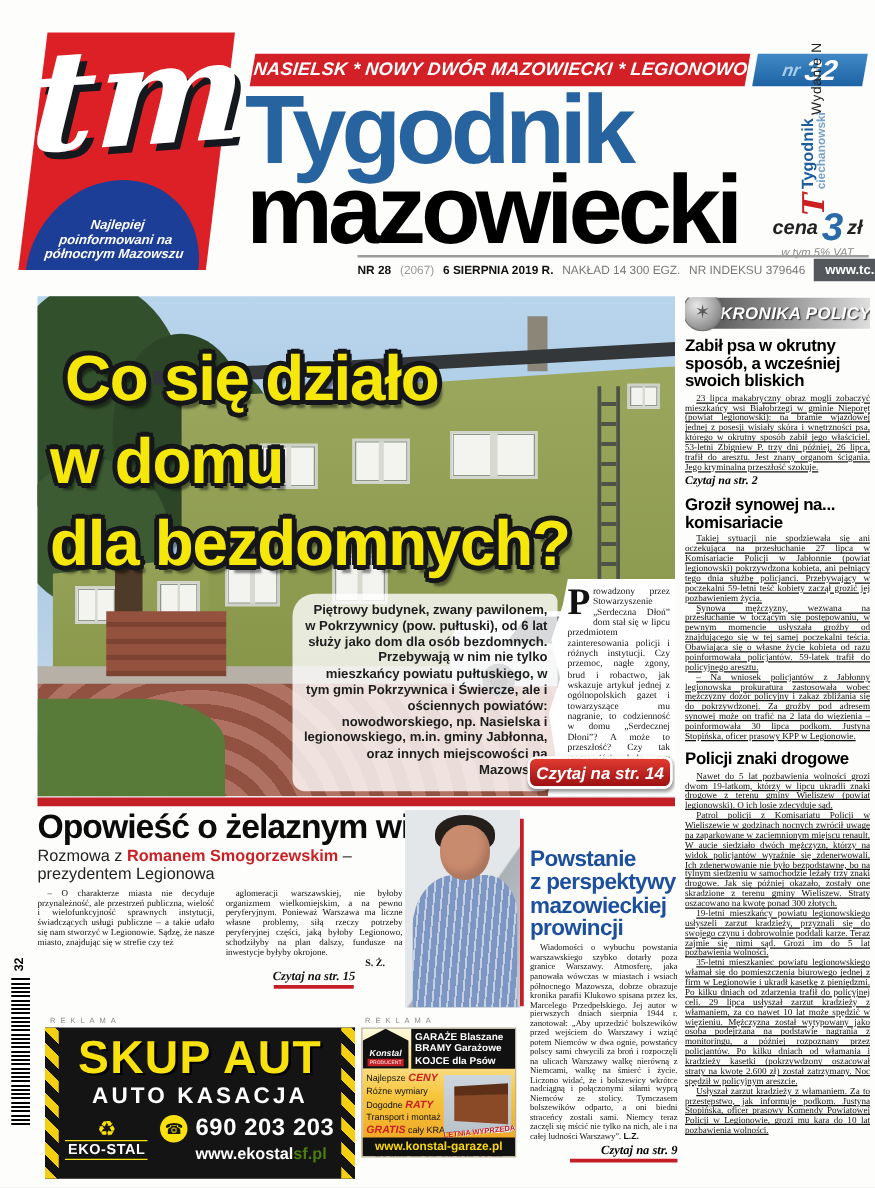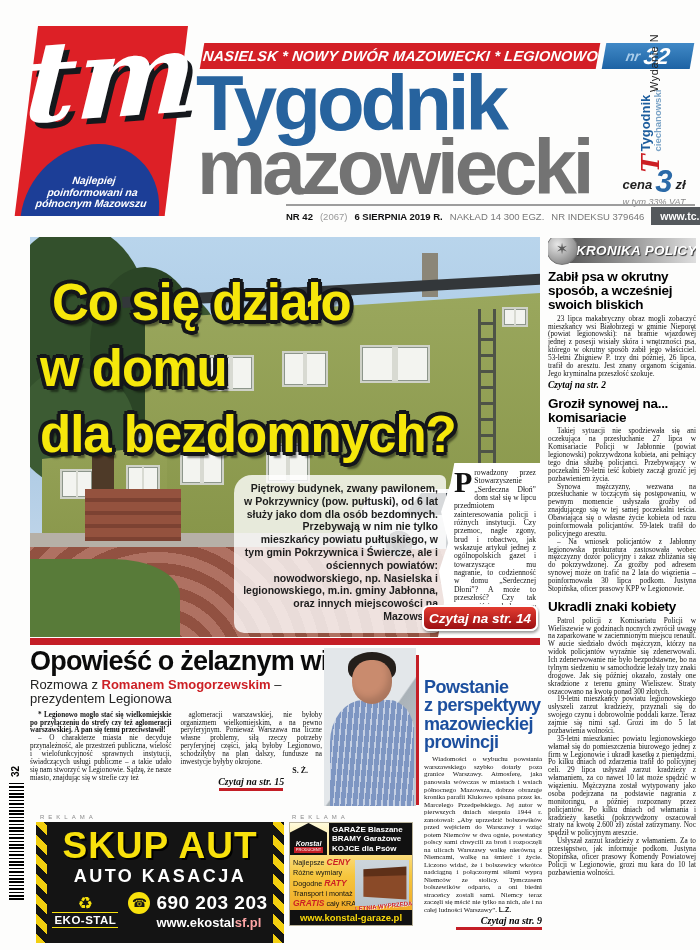--- a/index.html
+++ b/index.html
@@ -24,36 +24,36 @@
   .region-bar span { color:#fff; font-weight:bold; font-style:italic; font-size:14.5px; letter-spacing:.2px; transform:skewX(4deg); white-space:nowrap; }
   .issue-box { position:absolute; left:604px; top:43px; width:88px; height:26px;
     background:linear-gradient(180deg,#4189c6,#1d63a4); transform:skewX(-10deg);
     display:flex; align-items:center; justify-content:center; gap:4px; }
   .issue-box .nr { color:#a9cdea; font-style:italic; font-weight:bold; font-size:14px; }
   .issue-box .num { color:#fff; font-style:italic; font-weight:bold; font-size:23px; line-height:1; }
 
   .title1 { position:absolute; left:196px; top:64px; font-size:78px; font-weight:bold;
     color:#27639e; letter-spacing:-4px; line-height:1; z-index:2; }
   .title2 { position:absolute; left:197px; top:128px; font-size:78px; font-weight:bold;
-    color:#737373; letter-spacing:-4px; line-height:1; z-index:1; }
+    color:#000000; letter-spacing:-4px; line-height:1; z-index:1; }
 
   .side-logo { position:absolute; left:596px; top:76px; width:110px; height:110px; }
   .side-logo .rot { position:absolute; left:0; top:0; width:110px; height:110px;
     transform:rotate(-90deg); display:flex; align-items:center; justify-content:center; gap:3px; }
   .side-logo .tc-mark { color:#cc1f24; font-family:"DejaVu Serif",serif; font-style:italic;
     font-weight:bold; font-size:24px; line-height:1; }
   .side-logo .tc-text { text-align:left; line-height:.95; }
   .side-logo .tc-text .l1 { color:#1d5d9d; font-weight:bold; font-size:13px; display:block; }
   .side-logo .tc-text .l2 { color:#7aa3c6; font-weight:bold; font-size:9.5px; display:block; }
   .edition { position:absolute; left:648px; top:92px; width:80px; transform:rotate(-90deg);
     transform-origin:left top; font-size:11px; color:#222; letter-spacing:.5px; }
 
   .price { position:absolute; left:612px; top:168px; width:84px; text-align:center; }
   .price .row { display:flex; align-items:flex-end; justify-content:center; gap:3px; }
-  .price .lab, .price .unit { font-style:italic; font-weight:bold; font-size:13px; color:#222; padding-bottom:4px; }
+  .price .lab, .price .unit { font-style:italic; font-weight:bold; font-size:16px; color:#222; padding-bottom:4px; }
   .price .val { font-style:italic; font-weight:bold; font-size:31px; line-height:.9; color:#2b6aa8; }
   .price .vat { font-style:italic; font-size:9px; color:#8a8a8a; margin-top:1px; }
 
   .infobar { position:absolute; left:286px; top:204px; width:409px; height:22px;
     border-top:2px solid #9d9d9d; display:flex; align-items:center; font-size:9.5px; color:#777; }
   .infobar b { color:#111; }
   .infobar .seg { margin-right:7px; white-space:nowrap; }
   .infobar .paren { color:#999; }
   .web-box { margin-left:auto; background:#54585c; color:#fff; font-weight:bold;
     font-size:10.5px; padding:3px 9px; white-space:nowrap; }
@@ -123,21 +123,21 @@
     display:flex; align-items:center; padding-left:22px; }
   .ribbon span { color:#fff; font-weight:bold; font-style:italic; font-size:13.5px;
     letter-spacing:.3px; text-shadow:1px 1px 1px #333; white-space:nowrap; }
   .badge { position:absolute; left:-8px; top:-5px; width:32px; height:32px; border-radius:50%;
     background:radial-gradient(circle at 35% 35%,#e8e8e8,#8f8f8f 70%,#5c5c5c);
     border:1px solid #777; display:flex; align-items:center; justify-content:center;
     color:#5a5a5a; font-size:15px; }
   .sidebar h3 { font-size:13.5px; line-height:1.03; letter-spacing:-.3px; color:#000;
     margin:7px 0 3px; }
   .sidebar p { font-family:"Liberation Serif",serif; font-size:7.3px; line-height:1.08;
-    text-align:justify; text-indent:9px; color:#111; margin:0; }
+    text-align:justify; text-indent:9px; color:#111; margin:0;text-decoration:underline; }
   .sb-readmore { font-family:"Liberation Serif",serif; font-weight:bold; font-style:italic;
     font-size:9.5px; text-align:left; padding-right:10px; margin:2px 0 1px; }
 
   
   .interview { position:absolute; left:30px; top:648px; width:384px; height:166px; }
   .interview h2 { font-size:27px; letter-spacing:-.8px; line-height:1; color:#0b0b0b; }
   .iv-sub { font-size:13px; line-height:1.1; margin-top:3px; color:#222; }
   .iv-sub .name { color:#cc1f24; font-weight:bold; }
   .iv-cols { display:flex; gap:9px; margin-top:5px; width:292px; }
   .iv-col { width:50%; font-family:"Liberation Serif",serif; font-size:7.2px; line-height:1.1;
@@ -194,21 +194,21 @@
   .eko { text-align:center; }
   .eko .rec { color:#f8e10c; font-size:17px; line-height:1; }
   .eko .nm { display:block; color:#fff; font-weight:bold; font-size:11.5px; border-top:1px solid #f8e10c;
     border-bottom:1px solid #f8e10c; padding:1px 2px; letter-spacing:.5px; }
   .phone-wrap { text-align:left; }
   .phone-line { display:flex; align-items:center; gap:6px; }
   .phone-ico { width:22px; height:22px; border-radius:50%; background:#f8e10c; color:#141414;
     display:flex; align-items:center; justify-content:center; font-size:12px; }
   .phone-num { color:#fff; font-weight:bold; font-size:19px; letter-spacing:.5px; }
   .skup-web { font-weight:bold; font-size:13px; margin-top:1px; padding-left:28px; }
-  .skup-web .wh { color:#fff; } .skup-web .yl { color:#fca5a5; }
+  .skup-web .wh { color:#fff; } .skup-web .yl { color:#4d7c0f; }
 
   .konstal-ad { position:absolute; left:289px; top:822px; width:124px; height:104px;
     background:linear-gradient(180deg,#fffbdc,#f6c63d 52%,#ee9e1e); border:1px solid #b9b29a;
     overflow:hidden; }
   .k-head { display:flex; height:32px; }
   .k-logo { width:37px; position:relative; background:#111; clip-path:polygon(0 30%,50% 0,100% 30%,100% 100%,0 100%);
     display:flex; flex-direction:column; align-items:center; justify-content:flex-end; padding-bottom:2px; }
   .k-logo .kn { color:#fff; font-style:italic; font-weight:bold; font-size:7px; line-height:1; }
   .k-logo .kp { color:#fff; background:#c41e26; font-size:4px; padding:0 2px; line-height:1.4; }
   .k-head-text { flex:1; background:#111; margin-left:2px; display:flex; flex-direction:column;
@@ -261,25 +261,25 @@
     </div>
   </div>
   <div class="edition">Wydanie N</div>
 
   <div class="price">
     <div class="row">
       <span class="lab">cena</span>
       <span class="val">3</span>
       <span class="unit">zł</span>
     </div>
-    <div class="vat">w tym 33% VAT</div>
+    <div class="vat">w tym 5% VAT</div>
   </div>
 
   <div class="infobar">
-    <span class="seg"><b>NR 42</b></span>
+    <span class="seg"><b>NR 28</b></span>
     <span class="seg paren">(2067)</span>
     <span class="seg"><b>6 SIERPNIA 2019 R.</b></span>
     <span class="seg">NAKŁAD 14 300 EGZ.</span>
     <span class="seg">NR INDEKSU 379646</span>
     <span class="web-box">www.tc.ciechanow.pl</span>
   </div>
 
   <div class="photo">
     <div class="tree t1"></div>
     <div class="tree t2"></div>
@@ -333,38 +333,38 @@
 
     <h3>Zabił psa w okrutny sposób, a wcześniej swoich bliskich</h3>
     <p>23 lipca makabryczny obraz mogli zobaczyć mieszkańcy wsi Białobrzegi w gminie Nieporęt (powiat legionowski): na bramie wjazdowej jednej z posesji wisiały skóra i wnętrzności psa, którego w okrutny sposób zabił jego właściciel. 53-letni Zbigniew P. trzy dni później, 26 lipca, trafił do aresztu. Jest znany organom ścigania. Jego kryminalna przeszłość szokuje.</p>
     <div class="sb-readmore">Czytaj na str. 2</div>
 
     <h3>Groził synowej na... komisariacie</h3>
     <p>Takiej sytuacji nie spodziewała się ani oczekująca na przesłuchanie 27 lipca w Komisariacie Policji w Jabłonnie (powiat legionowski) pokrzywdzona kobieta, ani pełniący tego dnia służbę policjanci. Przebywający w poczekalni 59-letni teść kobiety zaczął grozić jej pozbawieniem życia.</p>
     <p>Synowa mężczyzny, wezwana na przesłuchanie w toczącym się postępowaniu, w pewnym momencie usłyszała groźby od znajdującego się w tej samej poczekalni teścia. Obawiająca się o własne życie kobieta od razu poinformowała policjantów. 59-latek trafił do policyjnego aresztu.</p>
     <p>– Na wniosek policjantów z Jabłonny legionowska prokuratura zastosowała wobec mężczyzny dozór policyjny i zakaz zbliżania się do pokrzywdzonej. Za groźby pod adresem synowej może on trafić na 2 lata do więzienia – poinformowała 30 lipca podkom. Justyna Stopińska, oficer prasowy KPP w Legionowie.</p>
 
-    <h3>Ukradli znaki kobiety</h3>
+    <h3>Policji znaki drogowe</h3>
+    <p>Nawet do 5 lat pozbawienia wolności grozi dwom 19-latkom, którzy w lipcu ukradli znaki drogowe z terenu gminy Wieliszew (powiat legionowski). O ich losie zdecyduje sąd.</p>
     <p>Patrol policji z Komisariatu Policji w Wieliszewie w godzinach nocnych zwrócił uwagę na zaparkowane w zaciemnionym miejscu renault. W aucie siedziało dwóch mężczyzn, którzy na widok policjantów wyraźnie się zdenerwowali. Ich zdenerwowanie nie było bezpodstawne, bo na tylnym siedzeniu w samochodzie leżały trzy znaki drogowe. Jak się później okazało, zostały one skradzione z terenu gminy Wieliszew. Straty oszacowano na kwotę ponad 300 złotych.</p>
     <p>19-letni mieszkańcy powiatu legionowskiego usłyszeli zarzut kradzieży, przyznali się do swojego czynu i dobrowolnie poddali karze. Teraz zajmie się nimi sąd. Grozi im do 5 lat pozbawienia wolności.</p>
 
     <p>35-letni mieszkaniec powiatu legionowskiego włamał się do pomieszczenia biurowego jednej z firm w Legionowie i ukradł kasetkę z pieniędzmi. Po kilku dniach od zdarzenia trafił do policyjnej celi. 29 lipca usłyszał zarzut kradzieży z włamaniem, za co nawet 10 lat może spędzić w więzieniu. Mężczyzna został wytypowany jako osoba podejrzana na podstawie nagrania z monitoringu, a później rozpoznany przez policjantów. Po kilku dniach od włamania i kradzieży kasetki (pokrzywdzony oszacował straty na kwotę 2.600 zł) został zatrzymany. Noc spędził w policyjnym areszcie.</p>
     <p>Usłyszał zarzut kradzieży z włamaniem. Za to przestępstwo, jak informuje podkom. Justyna Stopińska, oficer prasowy Komendy Powiatowej Policji w Legionowie, grozi mu kara do 10 lat pozbawienia wolności.</p>
 
   </div>
 
   <div class="interview">
     <h2>Opowieść o żelaznym wilku</h2>
     <div class="iv-sub">
       <span>Rozmowa z </span><span class="name">Romanem Smogorzewskim</span><span> –</span><br>
       <span>prezydentem Legionowa</span>
     </div>
     <div class="iv-cols">
       <div class="iv-col">
-        <p class="lead">* Legionowo mogło stać się wielkomiejskie po przyłączeniu do strefy czy też aglomeracji warszawskiej. A pan się temu przeciwstawił!</p>
         <p>– O charakterze miasta nie decyduje przynależność, ale przestrzeń publiczna, wielość i wielofunkcyjność sprawnych instytucji, świadczących usługi publiczne – a takie udało się nam stworzyć w Legionowie. Sądzę, że nasze miasto, znajdując się w strefie czy też</p>
       </div>
       <div class="iv-col">
         <p>aglomeracji warszawskiej, nie byłoby organizmem wielkomiejskim, a na pewno peryferyjnym. Ponieważ Warszawa ma liczne własne problemy, siłą rzeczy potrzeby peryferyjnej części, jaką byłoby Legionowo, schodziłyby na plan dalszy, fundusze na inwestycje byłyby okrojone.</p>
         <div class="iv-sig">S. Ż.</div>
         <div class="iv-readmore">Czytaj na str. 15</div>
         <div class="iv-redbar"></div>
       </div>
     </div>
     <div class="man-photo">

